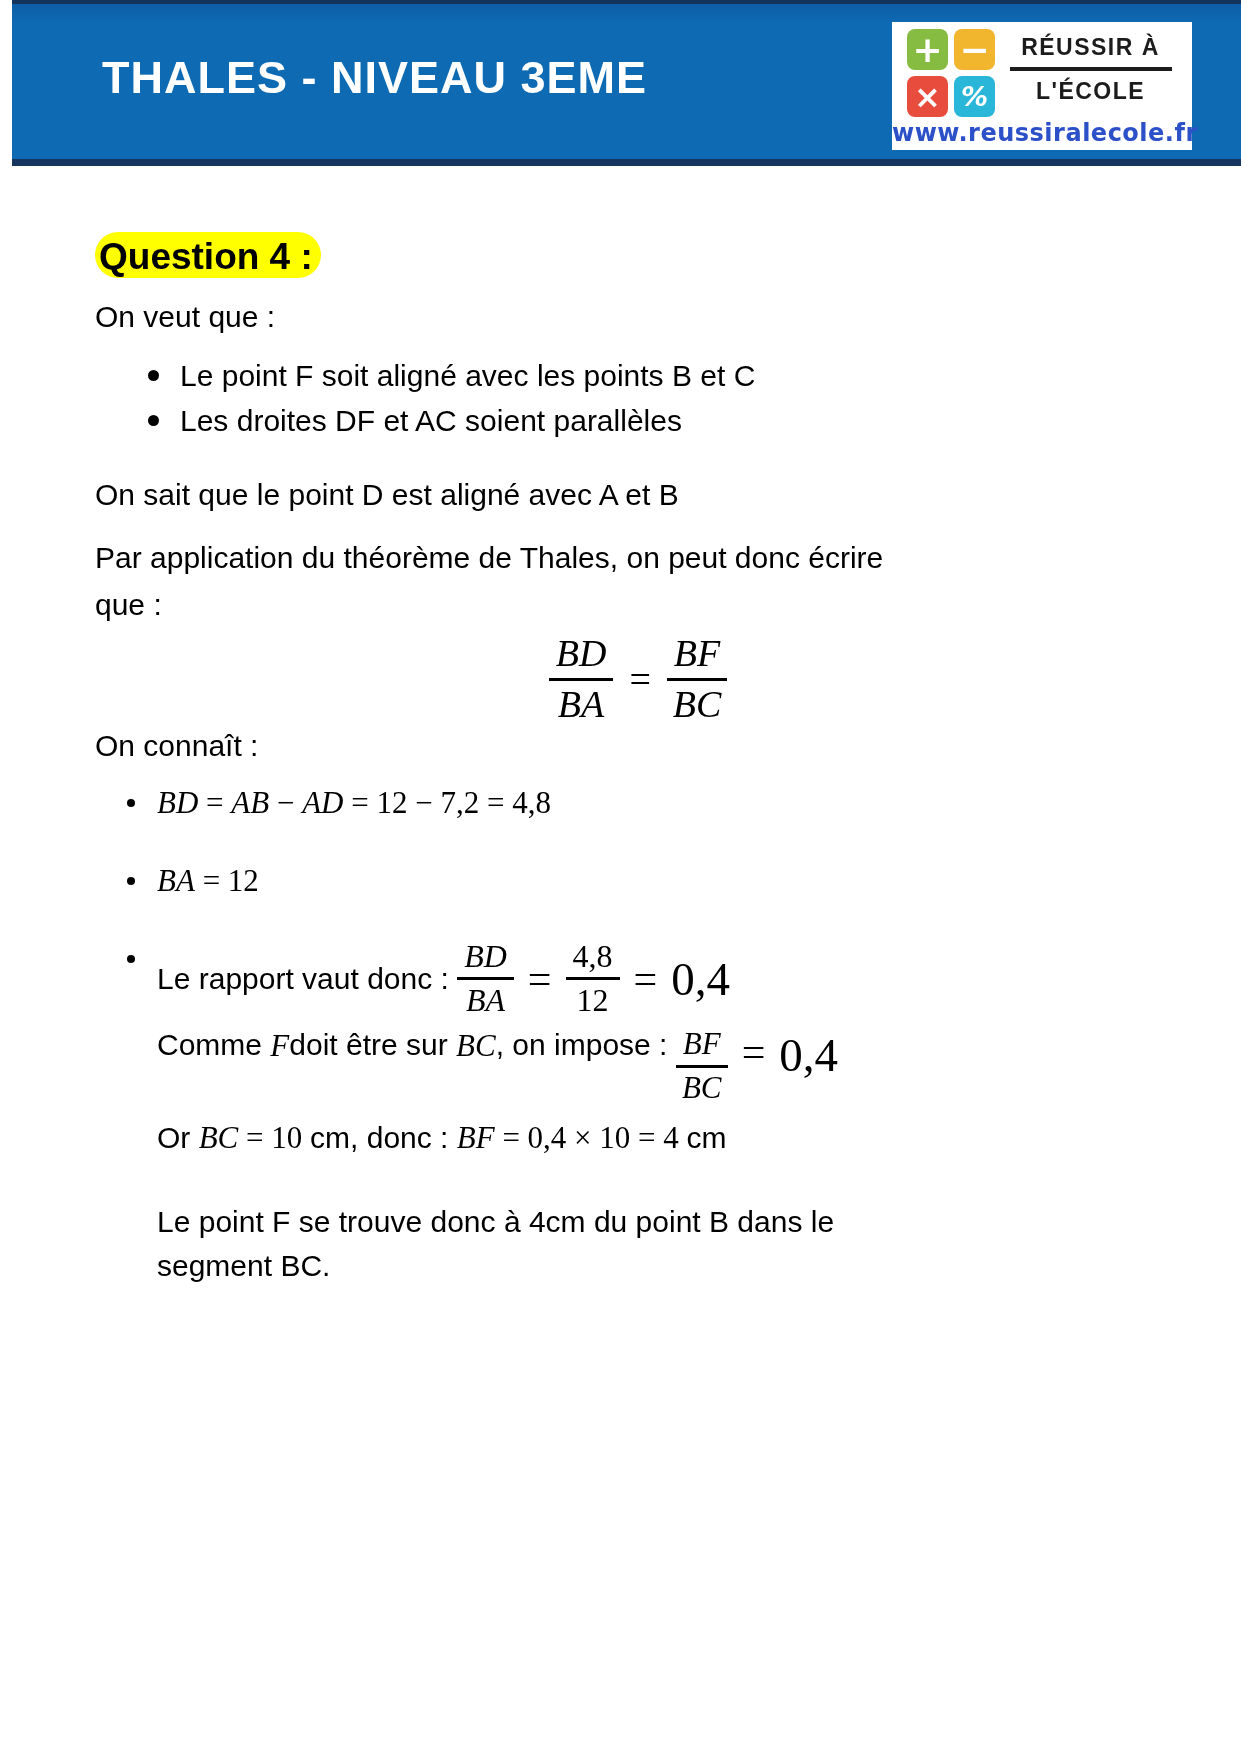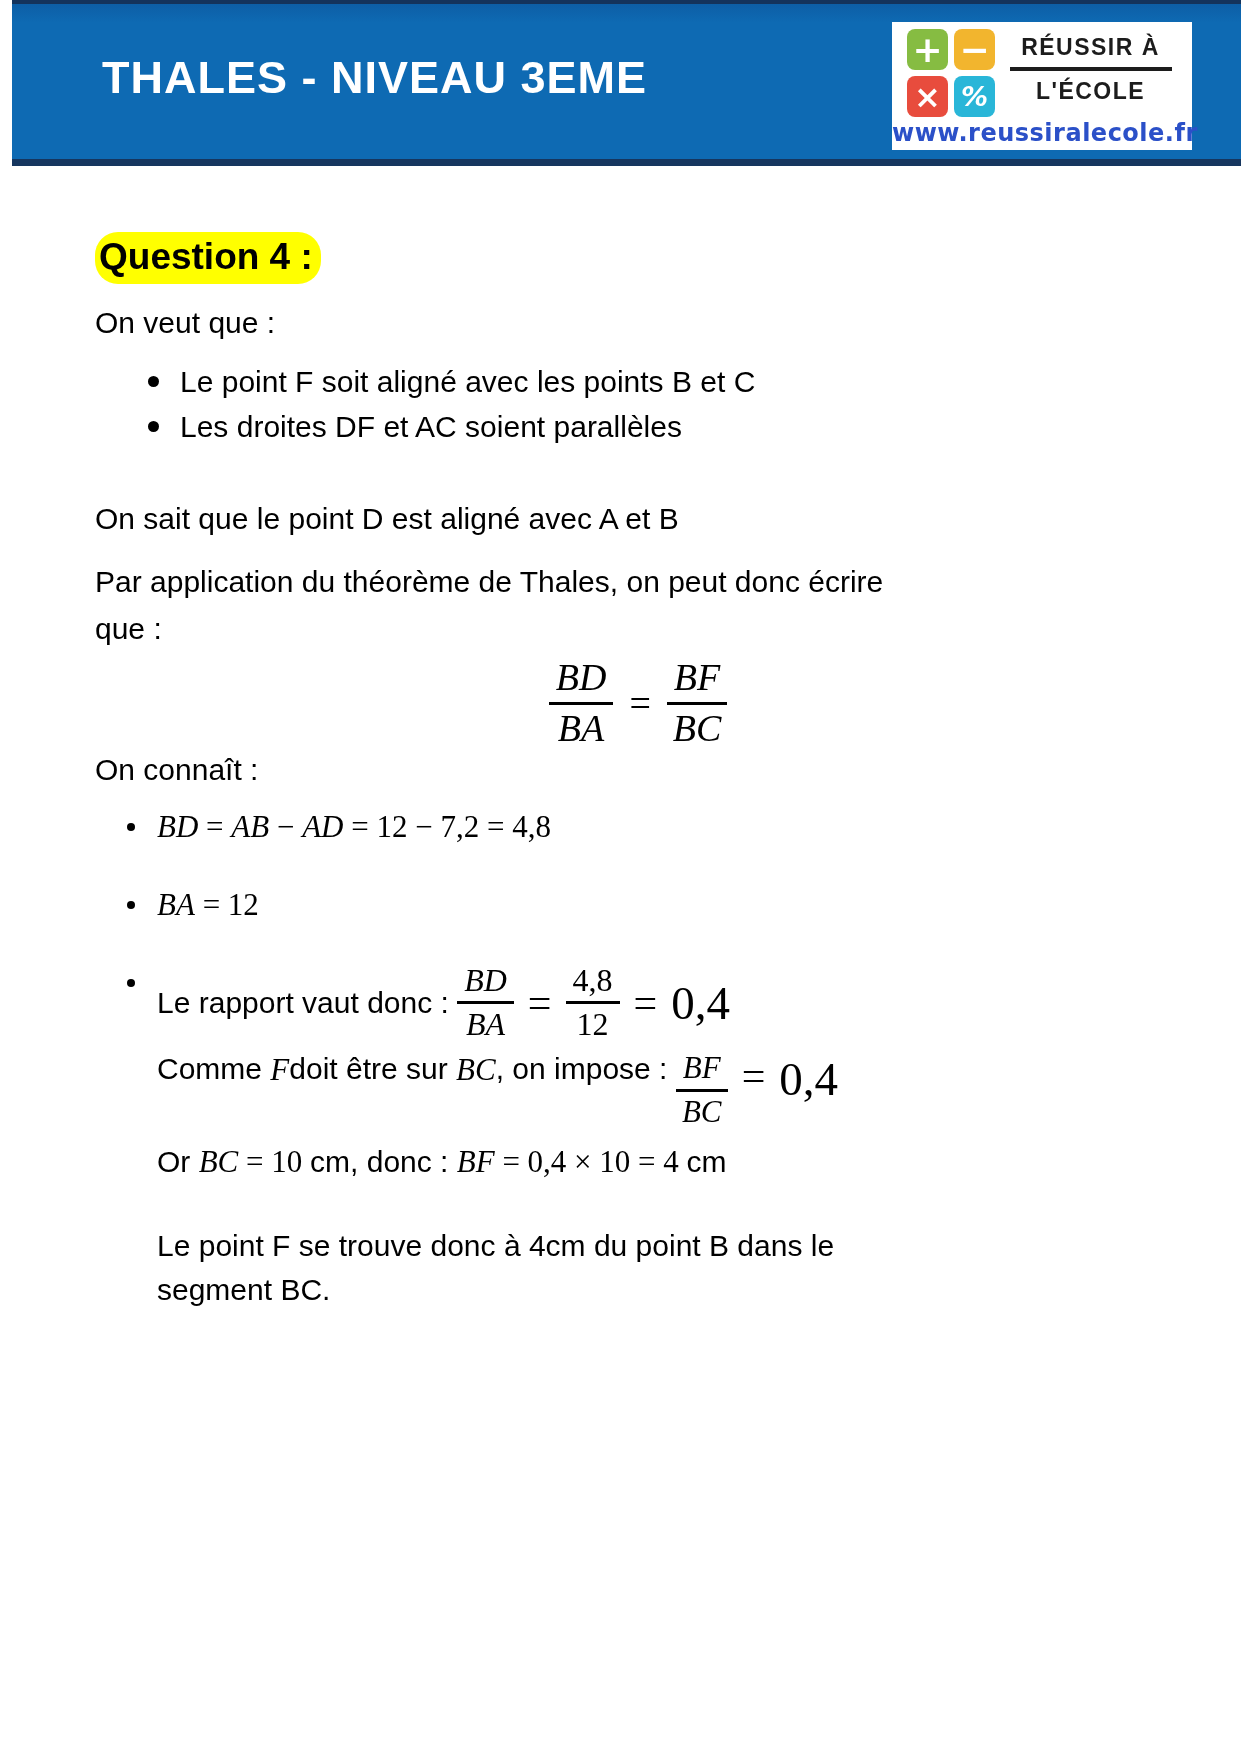--- a/index.html
+++ b/index.html
@@ -55,37 +55,37 @@
     font-weight:bold; font-size:24px; letter-spacing:0.5px; color:#2b50c8;
     font-family:"DejaVu Sans", sans-serif; white-space:nowrap;
   }
 
   
   .content { position:absolute; top:166px; left:0; width:1241px; padding:0 60px 0 95px; }
 
   .q-heading { margin-top:66px; }
   .q-heading .hl {
     display:inline-block; background:#ffff00;
-    font-size:37px; font-weight:bold; padding:4px 8px 6px 4px;border-radius:23px;
+    font-size:37px; font-weight:bold; padding:4px 8px 0 4px;border-radius:23px;
   }
 
   .body-text { font-size:30px; line-height:37px; }
 
   .intro { margin-top:20px; }
 
   ul.main-bullets { margin-top:18px; list-style:none; }
   ul.main-bullets li {
     position:relative; padding-left:85px; font-size:30px; line-height:45px;
   }
   ul.main-bullets li::before {
     content:""; position:absolute; left:53px; top:17px;
     width:11px; height:11px; border-radius:50%; background:#000;
   }
 
-  .known  { margin-top:51px; }
+  .known  { margin-top:33px; }
   .thales { margin-top:21px; line-height:47px; }
 
   .mi { font-family:"Liberation Serif", serif; font-style:italic; }
   .rm { font-family:"Liberation Serif", serif; font-style:normal; }
 
   .frac { display:inline-flex; flex-direction:column; text-align:center; vertical-align:middle; }
   .frac .num { border-bottom:3px solid #000; padding:0 7px 4px; line-height:1.05; }
   .frac .den { padding-top:4px; line-height:1.05; }
 
   .eq-display {

